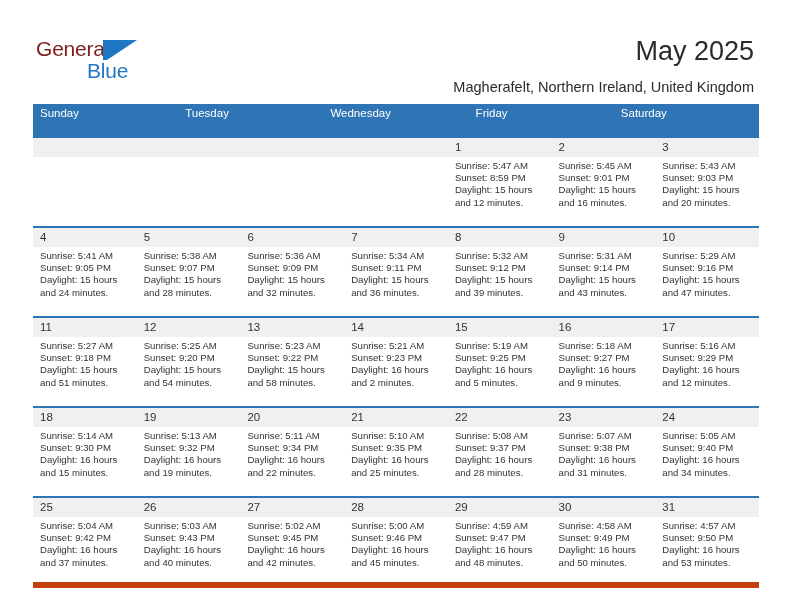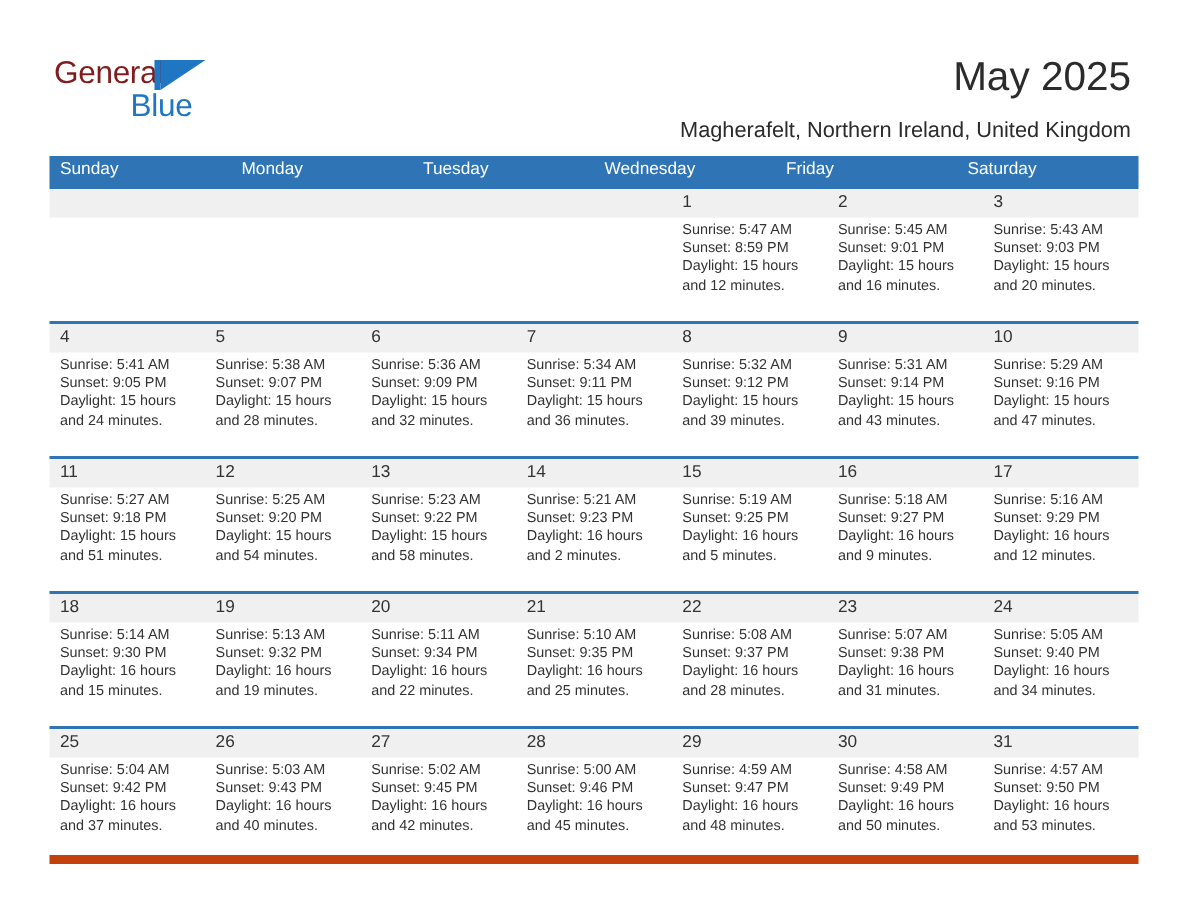--- a/index.html
+++ b/index.html
@@ -109,21 +109,21 @@
   .calendar {
     position: absolute;
     left: 33px;
     top: 104px;
     width: 726px;
   }
 
   .dow-row {
     display: flex;
     width: 100%;
-    height: 22px;
+    height: 34px;
     background: #2f75b6;
   }
   .dow-cell {
     flex: 1 1 0;
     color: #ffffff;
     font-size: 11.5px;
     line-height: 19px;
     padding-left: 7px;
     white-space: nowrap;
     font-family: "Liberation Sans", sans-serif;
@@ -190,21 +190,20 @@
       </span>
     </div>
 
     <div class="title">May 2025</div>
     <div class="subtitle">Magherafelt, Northern Ireland, United Kingdom</div>
   </div>
 
   <div class="calendar">
     <div class="dow-row">
       <div class="dow-cell">Sunday</div>
-      <div class="dow-cell">Monday</div>
       <div class="dow-cell">Tuesday</div>
       <div class="dow-cell">Wednesday</div>
       <div class="dow-cell">Friday</div>
       <div class="dow-cell">Saturday</div>
     </div>
     <div id="weeks-container">
         <div class="week-row">
           <div class="daynum-band"></div>
           <div class="day-cell empty">
             <div class="day-num"></div>

